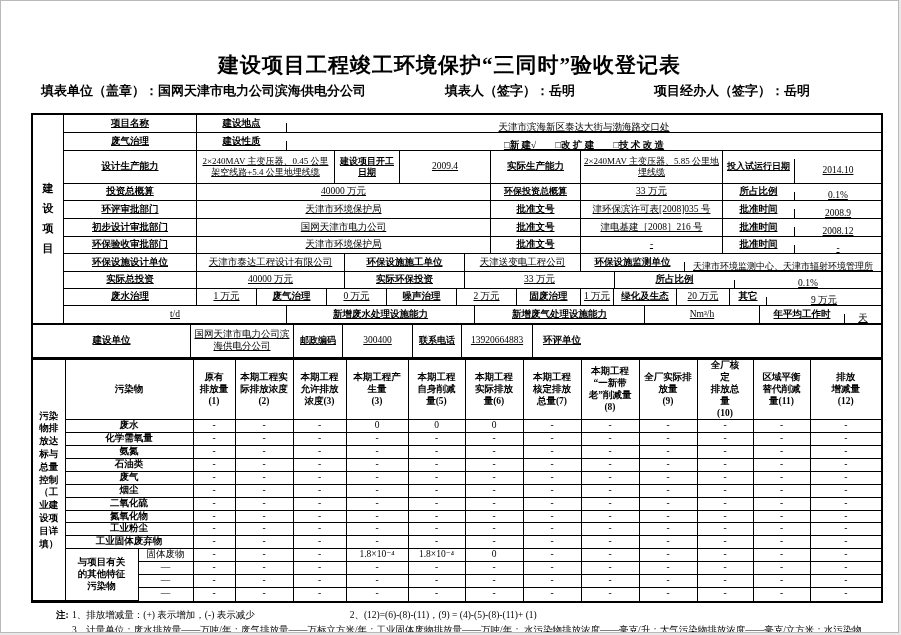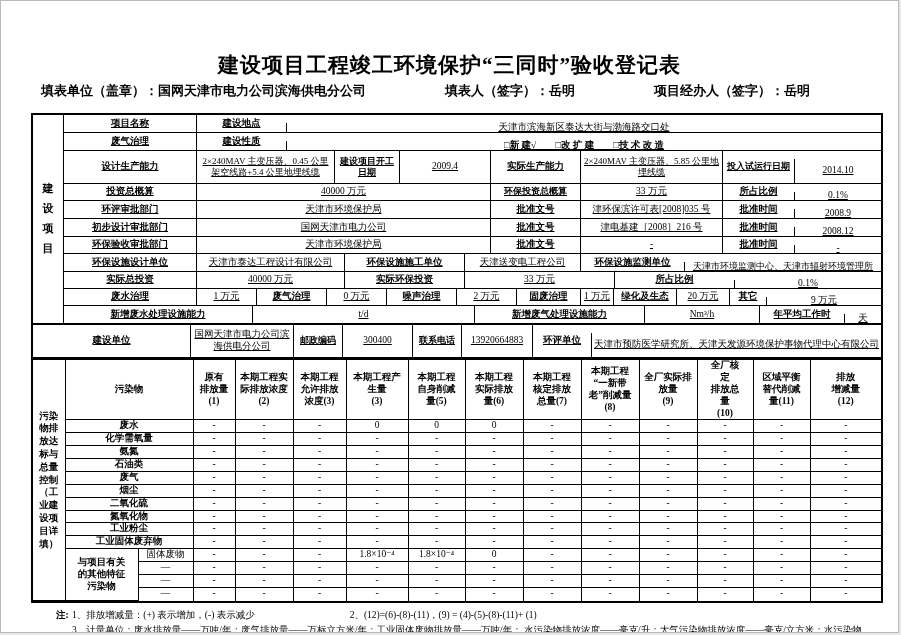--- a/index.html
+++ b/index.html
@@ -147,40 +147,39 @@
           <div class="fc" style="width:60px">2 万元</div>
           <div class="fc lbl" style="width:64px">固废治理</div>
           <div class="fc" style="width:33px">1 万元</div>
           <div class="fc lbl" style="width:63px">绿化及生态</div>
           <div class="fc" style="width:53px">20 万元</div>
           <div class="fc lbl" style="width:37px">其它</div>
           <div class="fc grow">9 万元</div>
         </div>
 
         <div class="frow" style="height:17px">
+          <div class="fc" style="width:222px">t/d</div>
           <div class="fc lbl" style="width:188px">新增废水处理设施能力</div>
-          <div class="fc" style="width:222px">t/d</div>
           <div class="fc lbl" style="width:170px">新增废气处理设施能力</div>
           <div class="fc" style="width:115px">Nm³/h</div>
           <div class="fc lbl" style="width:85px">年平均工作时</div>
           <div class="fc grow">天</div>
         </div>
 
       </div>
     </div>
 
     <div class="frow unitrow" style="height:32px">
       <div class="fc lbl" style="width:157px">建设单位</div>
       <div class="fc" style="width:103px">国网天津市电力公司滨海供电分公司</div>
       <div class="fc lbl sm" style="width:49px">邮政编码</div>
       <div class="fc" style="width:70px">300400</div>
       <div class="fc lbl sm" style="width:49px">联系电话</div>
       <div class="fc" style="width:71px">13920664883</div>
       <div class="fc lbl" style="width:59px">环评单位</div>
-      <div class="fc grow">天津市预防医学研究所、天津天发源环境保护事物代理中心有限公司</div>
     </div>
 
     <div class="ptwrap">
       <table class="ptab">
         <colgroup>
           <col style="width:32px">
             <col style="width:73px">
             <col style="width:55px">
           <col style="width:42px">
             <col style="width:58px">

